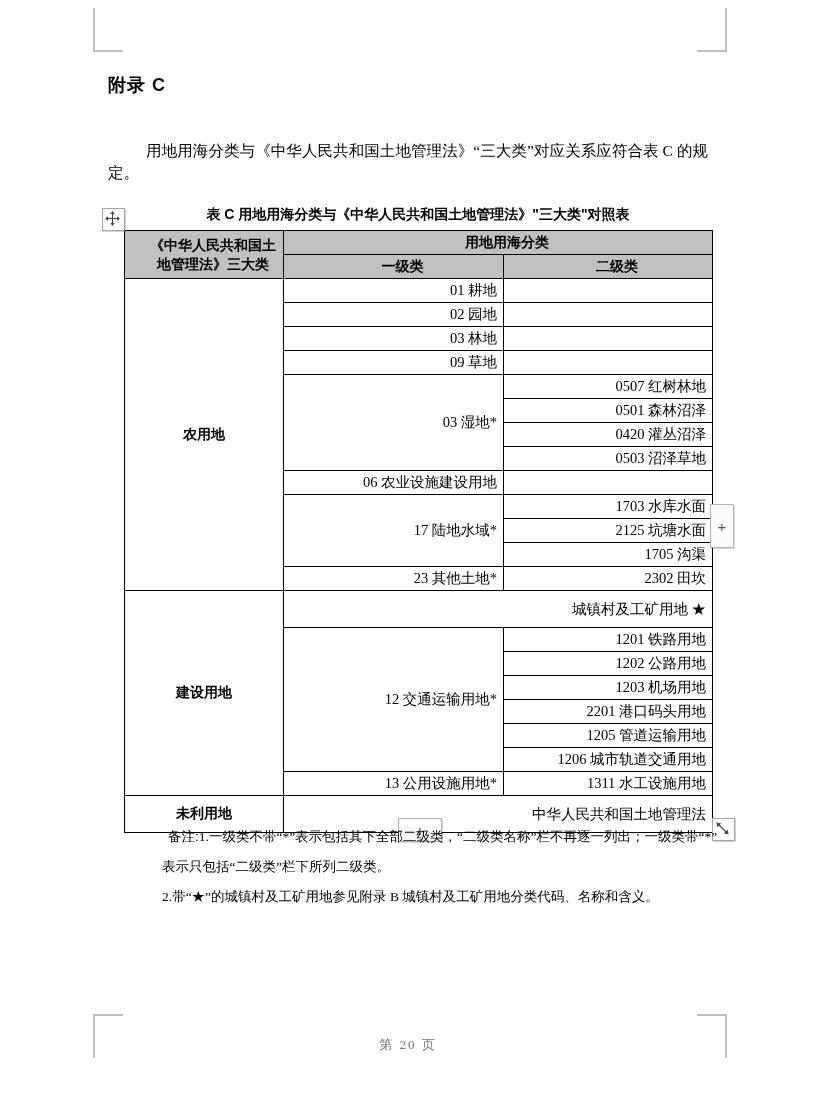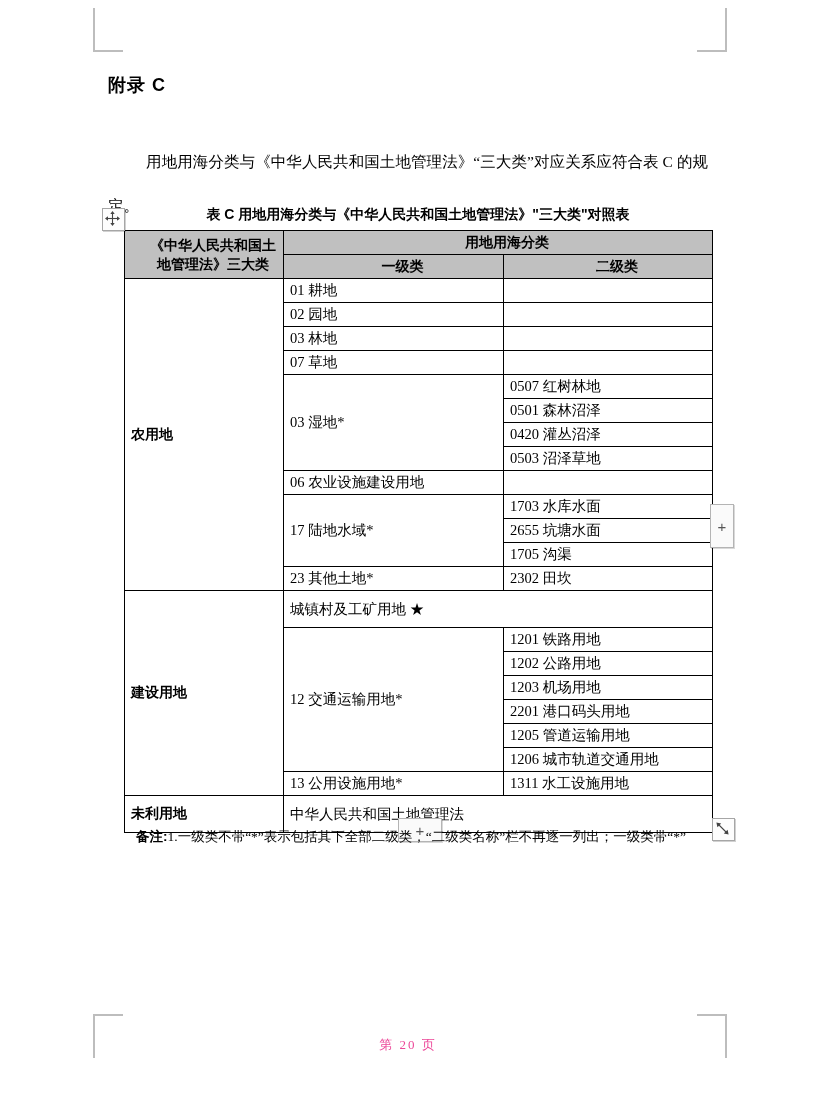--- a/index.html
+++ b/index.html
@@ -44,21 +44,21 @@
     font-size: 18px;
     letter-spacing: 1px;
   }
 
   .intro {
     position: absolute;
     left: 108px;
     top: 140px;
     width: 600px;
     font-size: 15.5px;
-    line-height: 44px;
+    line-height: 22px;
     text-align: justify;
   }
   .intro .indent { display: inline-block; width: 38px; }
 
   .table-caption {
     position: absolute;
     left: 124px;
     top: 206px;
     width: 588px;
     text-align: center;
@@ -90,27 +90,27 @@
   table.ct td.hd {
     background: #c0c0c0;
     text-align: center;
     font-family: "Liberation Sans", "DejaVu Sans", sans-serif;
     font-weight: bold;
     font-size: 14px;
     line-height: 19px;
     padding-left: 24px;
   }
   table.ct td.cat {
-    text-align: left;
+    text-align: center;
     font-family: "Liberation Sans", "DejaVu Sans", sans-serif;
     font-weight: bold;
     font-size: 14px;
     margin-left: 8px;
   }
-  table.ct td.l1, table.ct td.l2 { text-align: left; }
+  table.ct td.l1, table.ct td.l2 { text-align: right; }
   table.ct td.tall { height: 36px; }
   .c1 { width: 159px; }
   .c2 { width: 220px; }
   .c3 { width: 209px; }
 
   
   .move-handle {
     position: absolute;
     left: 102px;
     top: 208px;
@@ -173,34 +173,35 @@
   .notes {
     position: absolute;
     left: 136px;
     top: 822px;
     width: 586px;
     font-size: 13.5px;
     line-height: 30px;
   }
   .notes .lbl {
     font-family: "Liberation Sans", "DejaVu Sans", sans-serif;
-    font-weight: bold;
+    font-weight: normal;
+    margin-left: 32px;
   }
   .notes .n2 { display: block; margin-left: 26px; }
   .notes .cont { display: block; margin-left: 26px; }
 
   
   .footer {
     position: absolute;
     left: 0;
     top: 1036px;
     width: 816px;
     text-align: center;
     font-size: 13px;
-    color: #ec4899;
+    color: #737373;
     letter-spacing: 2px;
   }
 </style>
 </head>
 <body>
 
 <div class="crop tl"></div>
 <div class="crop tr"></div>
 <div class="crop bl"></div>
 <div class="crop br"></div>
@@ -236,21 +237,21 @@
     </tr>
     <tr>
       <td class="l1">02 园地</td>
       <td class="l2"></td>
     </tr>
     <tr>
       <td class="l1">03 林地</td>
       <td class="l2"></td>
     </tr>
     <tr>
-      <td class="l1">07 草地</td>
+      <td class="l1">09 草地</td>
       <td class="l2"></td>
     </tr>
     <tr>
       <td class="l1" rowspan="4">03 湿地*</td>
       <td class="l2">0507 红树林地</td>
     </tr>
     <tr>
       <td class="l2">0501 森林沼泽</td>
     </tr>
     <tr>
@@ -261,21 +262,21 @@
     </tr>
     <tr>
       <td class="l1">06 农业设施建设用地</td>
       <td class="l2"></td>
     </tr>
     <tr>
       <td class="l1" rowspan="3">17 陆地水域*</td>
       <td class="l2">1703 水库水面</td>
     </tr>
     <tr>
-      <td class="l2">2655 坑塘水面</td>
+      <td class="l2">2125 坑塘水面</td>
     </tr>
     <tr>
       <td class="l2">1705 沟渠</td>
     </tr>
     <tr>
       <td class="l1">23 其他土地*</td>
       <td class="l2">2302 田坎</td>
     </tr>
 
     <tr>
@@ -340,15 +341,17 @@
     </g>
     <g fill="#444">
       <polygon points="3.4,3.4 8.2,4.4 4.4,8.2"></polygon>
       <polygon points="15.6,15.6 10.8,14.6 14.6,10.8"></polygon>
     </g>
   </svg>
 </div>
 
 <div class="notes">
   <span class="lbl">备注:</span><span>1.一级类不带“*”表示包括其下全部二级类，“二级类名称”栏不再逐一列出；一级类带“*”</span>
+  <span class="cont">表示只包括“二级类”栏下所列二级类。</span>
+  <span class="n2">2.带“★”的城镇村及工矿用地参见附录 B 城镇村及工矿用地分类代码、名称和含义。</span>
 </div>
 
 <div class="footer">第 20 页</div>
 
 </body></html>

